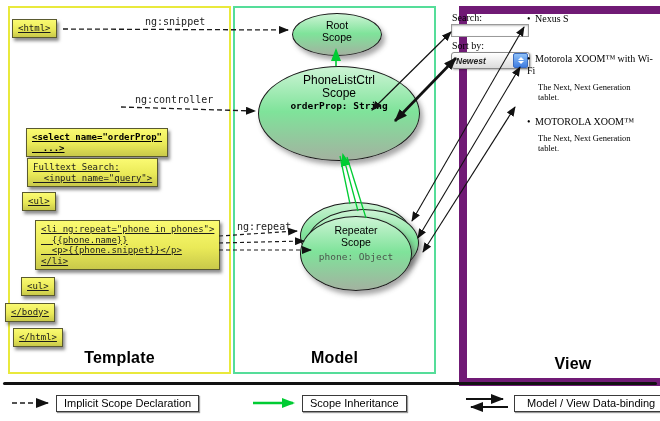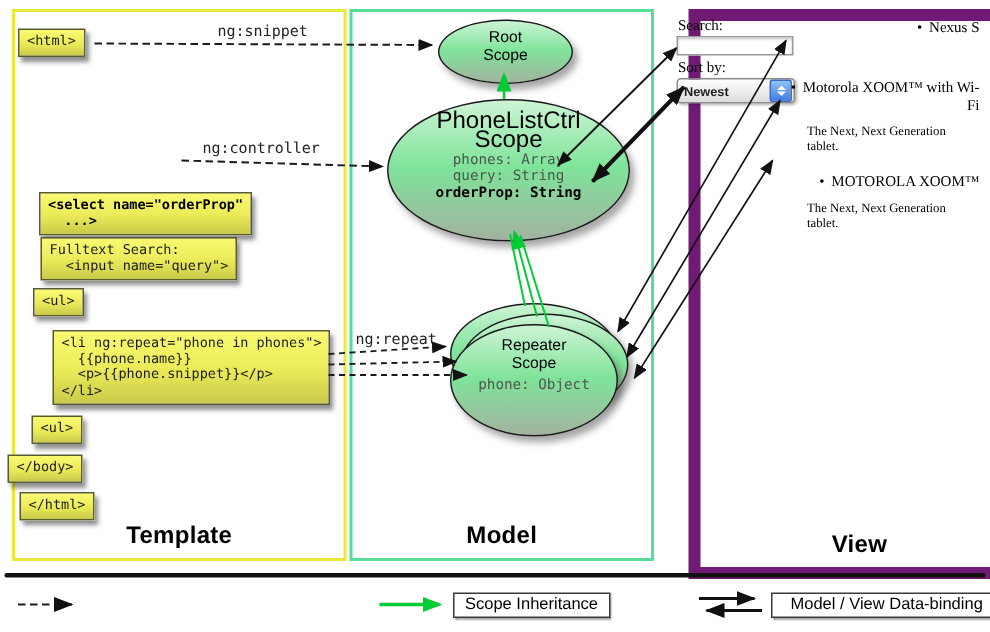--- a/index.html
+++ b/index.html
@@ -13,58 +13,58 @@
   .col-model    { left:233px; width:199px; border:2px solid #55dd99; }
   .col-view     { left:459px; width:212px; border:8px solid #701a75; }
   .col-label { position:absolute; bottom:5px; left:0; right:0; text-align:center;
                font-size:16px; font-weight:600; color:#000; letter-spacing:.2px; }
 
   
   .code-box { position:absolute;
     background:linear-gradient(180deg,#fafa72 0%,#eaea58 55%,#c9c94a 100%);
     border:1px solid #5a5a30; box-shadow:2px 3px 3px rgba(50,50,50,.55);
     font-family:"DejaVu Sans Mono", monospace; font-size:9px; line-height:10.5px;
-    color:#1c1c1c; padding:3px 5px; white-space:pre; }
+    color:#1c1c1c; padding:3px 5px; white-space:pre;text-decoration:underline; }
   .code-bold { font-weight:bold; color:#000; }
 
   
   .wire-label { position:absolute; font-family:"DejaVu Sans Mono", monospace;
     font-size:10px; color:#222; white-space:pre; }
 
   
   .ellipse { position:absolute; border:1.5px solid #1a1a1a; border-radius:50%;
     background:linear-gradient(180deg,#cdf4d5 0%,#7fe39a 48%,#a3b2a0 100%);
     box-shadow:3px 4px 5px rgba(60,60,60,.45); text-align:center; }
-  .scope-title { font-size:16px; color:#000; line-height:13px; white-space:pre; }
+  .scope-title { font-size:12px; color:#000; line-height:13px; white-space:pre; }
   .scope-props { font-family:"DejaVu Sans Mono", monospace; font-size:9.5px;
     line-height:10.5px; color:#49584c; white-space:pre; margin-top:2px; }
   .scope-prop-bold { font-family:"DejaVu Sans Mono", monospace; font-size:9.5px;
     line-height:11px; color:#000; font-weight:bold; white-space:pre; }
 
   
   .view-label { position:absolute; font-family:"Liberation Serif", serif;
     font-size:10px; color:#000; }
   .search-input { position:absolute; left:451px; top:24px; width:72px; height:11px;
     border:1px solid #9a9a9a; background:#fff; box-shadow:inset 0 1px 2px rgba(0,0,0,.25);
     font-size:9px; padding:0 2px; }
   .sort-select { position:absolute; left:451px; top:52px; width:77px; height:15px;
     border:1px solid #8a8a8a; border-radius:3px;
     background:linear-gradient(180deg,#ffffff,#dcdcdc); box-shadow:1px 1px 2px rgba(0,0,0,.3);
     display:flex; align-items:center; }
-  .sort-value { flex:1; font-size:8.5px; font-weight:bold; color:#222; padding-left:4px; }
+  .sort-value { flex:1; font-size:8.5px; font-weight:bold; color:#222; padding-left:4px;font-style:italic; }
   .sort-stepper { width:13px; height:13px; margin-right:1px; border-radius:2px;
     background:linear-gradient(180deg,#8fc1f7 0%,#3f7de2 100%); border:1px solid #3a6bc0;
     display:flex; flex-direction:column; align-items:center; justify-content:center; gap:1px; }
   .tri-up { width:0; height:0; border-left:3px solid transparent; border-right:3px solid transparent;
     border-bottom:3px solid #fff; }
   .tri-down { width:0; height:0; border-left:3px solid transparent; border-right:3px solid transparent;
     border-top:3px solid #fff; }
   .product { position:absolute; left:527px; width:126px;
     font-family:"Liberation Serif", serif; color:#000; }
-  .product-name { font-size:10px; line-height:12px;text-align:right; }
+  .product-name { font-size:10px; line-height:12px; }
   .product-name::before { content:"• "; font-size:10px; }
   .product-desc { font-size:8.5px; line-height:10px; margin-top:5px; margin-left:11px; }
   .pname { padding-left:2px; }
 
   
   .separator { position:absolute; left:3px; top:382px; width:654px; height:3px;
     background:#111; border-radius:2px; }
   .legend-box { position:absolute; top:395px; background:#fff; border:1px solid #3a3a3a;
     box-shadow:1px 1px 1px rgba(0,0,0,.4); font-size:11px; color:#000;
     padding:1px 7px 2px 7px; white-space:nowrap; }
@@ -105,22 +105,20 @@
   <div class="wire-label" style="left:237px; top:221px;">ng:repeat</div>
 
   <div class="ellipse" style="left:292px; top:13px; width:88px; height:36px; padding-top:5px;">
     <div class="scope-title" style="font-size:10.5px; line-height:12px;">Root
 Scope</div>
   </div>
 
   <div class="ellipse" style="left:258px; top:66px; width:160px; height:86px; padding-top:7px;">
     <div class="scope-title">PhoneListCtrl
 Scope</div>
-    <div class="scope-props">phones: Array
-query: String</div>
     <div class="scope-prop-bold">orderProp: String</div>
   </div>
 
   <div class="ellipse" style="left:300px; top:202px; width:110px; height:66px;"></div>
   <div class="ellipse" style="left:307px; top:209px; width:110px; height:66px;"></div>
   <div class="ellipse" style="left:300px; top:216px; width:110px; height:66px; padding-top:7px;">
     <div class="scope-title" style="font-size:10.5px; line-height:12px;">Repeater
 Scope</div>
     <div class="scope-props" style="margin-top:4px;">phone: Object</div>
   </div>
@@ -142,20 +140,21 @@
   <div class="product" style="top:53px;">
     <div class="product-name"><span class="pname">Motorola XOOM™ with Wi-Fi</span></div>
     <div class="product-desc">The Next, Next Generation tablet.</div>
   </div>
   <div class="product" style="top:92px;margin-top:24px;">
     <div class="product-name"><span class="pname">MOTOROLA XOOM™</span></div>
     <div class="product-desc">The Next, Next Generation tablet.</div>
   </div>
 
   <div class="separator"></div>
+  <div class="legend-box" style="left:56px;">Implicit Scope Declaration</div>
   <div class="legend-box" style="left:302px;">Scope Inheritance</div>
   <div class="legend-box" style="left:514px;padding-left:12px;">Model / View Data-binding</div>
 
   <svg id="wires" width="660" height="421" viewBox="0 0 660 421">
     <defs>
       <marker id="mb" markerUnits="userSpaceOnUse" markerWidth="10" markerHeight="8" refX="9" refY="4" orient="auto-start-reverse">
         <path d="M0,0 L10,4 L0,8 z" fill="#111"></path>
       </marker>
       <marker id="mbL" markerUnits="userSpaceOnUse" markerWidth="13" markerHeight="10" refX="12" refY="5" orient="auto-start-reverse">
         <path d="M0,0 L13,5 L0,10 z" fill="#111"></path>

